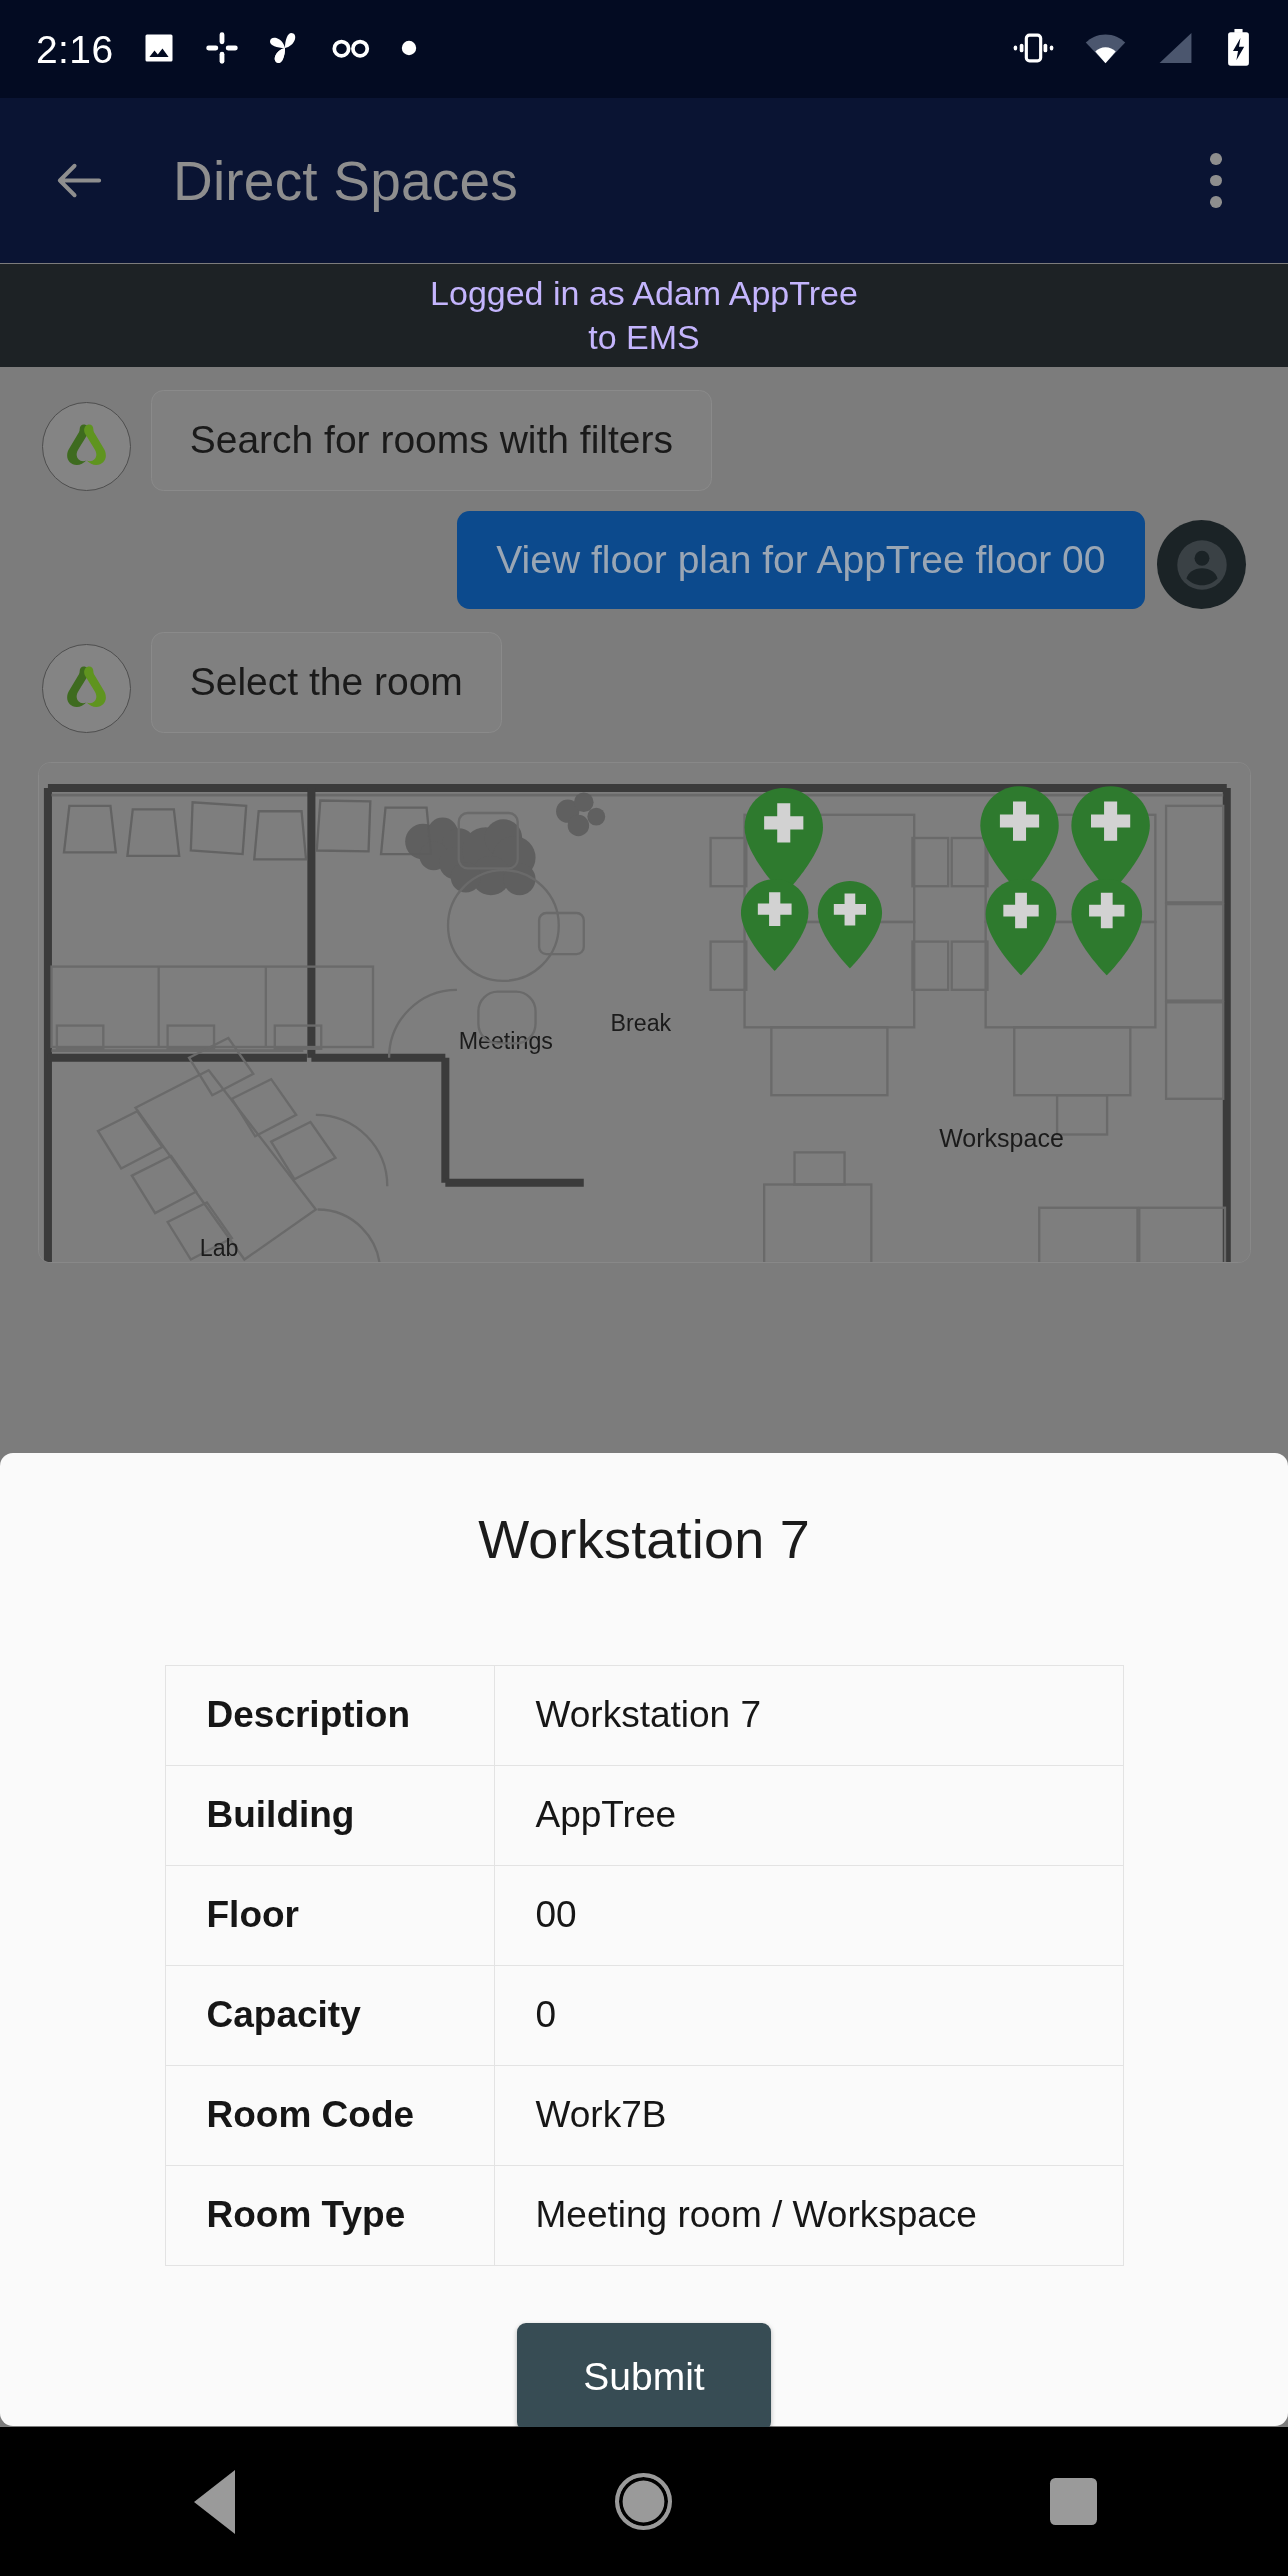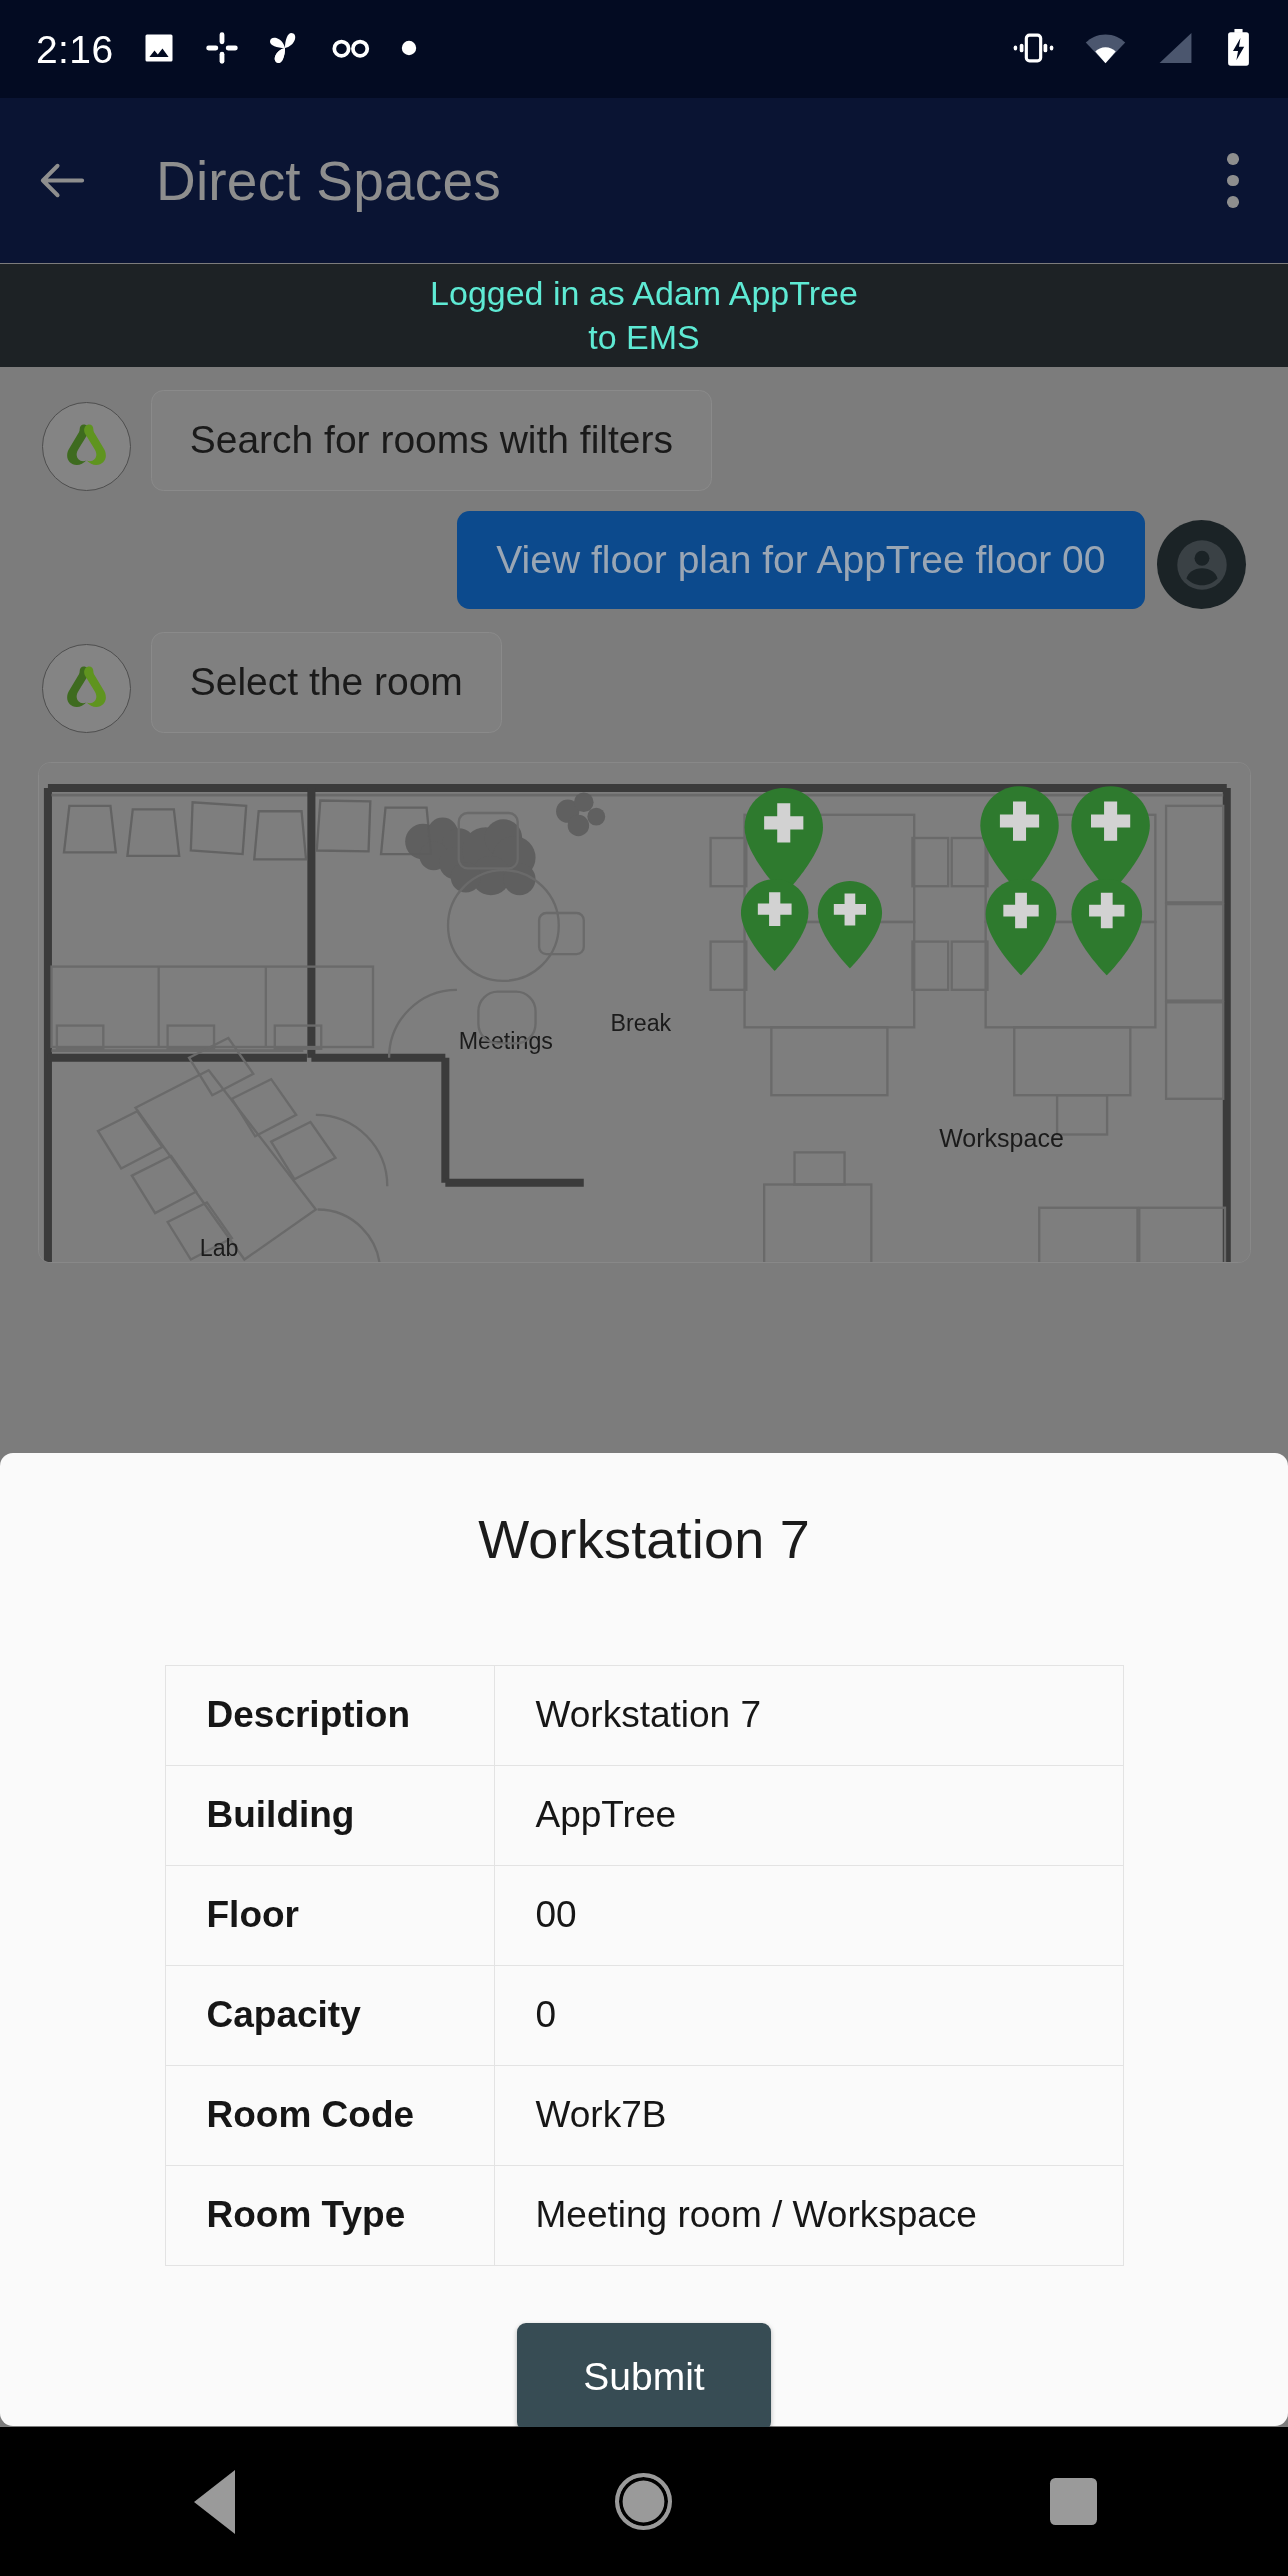--- a/index.html
+++ b/index.html
@@ -32,21 +32,21 @@
     letter-spacing: 0.4px; line-height: 1;
   }
   .si { display: block; }
 
   
   .app-bar {
     position: absolute; top: 98px; left: 0;
     width: 1288px; height: 165px;
     background: #0a1433;
     display: flex; align-items: center;
-    padding: 0 33px;
+    padding: 0 50px;
     z-index: 55;
   }
   .back-arrow { width: 59px; height: 59px; flex: 0 0 auto; cursor: pointer; }
   .app-title {
     margin-left: 64px;
     color: #8e8e8e;
     font-size: 55px;
     font-weight: 400;
     letter-spacing: 0.2px;
     white-space: nowrap;
@@ -65,21 +65,21 @@
   
   .login-banner {
     position: absolute; top: 264px; left: 0;
     width: 1288px; height: 103px;
     background: #1d2225;
     display: flex; flex-direction: column;
     align-items: center; justify-content: center;
     z-index: 50;
   }
   .login-banner span {
-    color: #5eead4;
+    color: #c4b5fd;
     font-size: 34px;
     line-height: 1.28;
     text-align: center;
     display: block;
   }
 
   
   .chat-area {
     position: absolute; top: 367px; left: 0;
     width: 1288px; height: 1087px;

